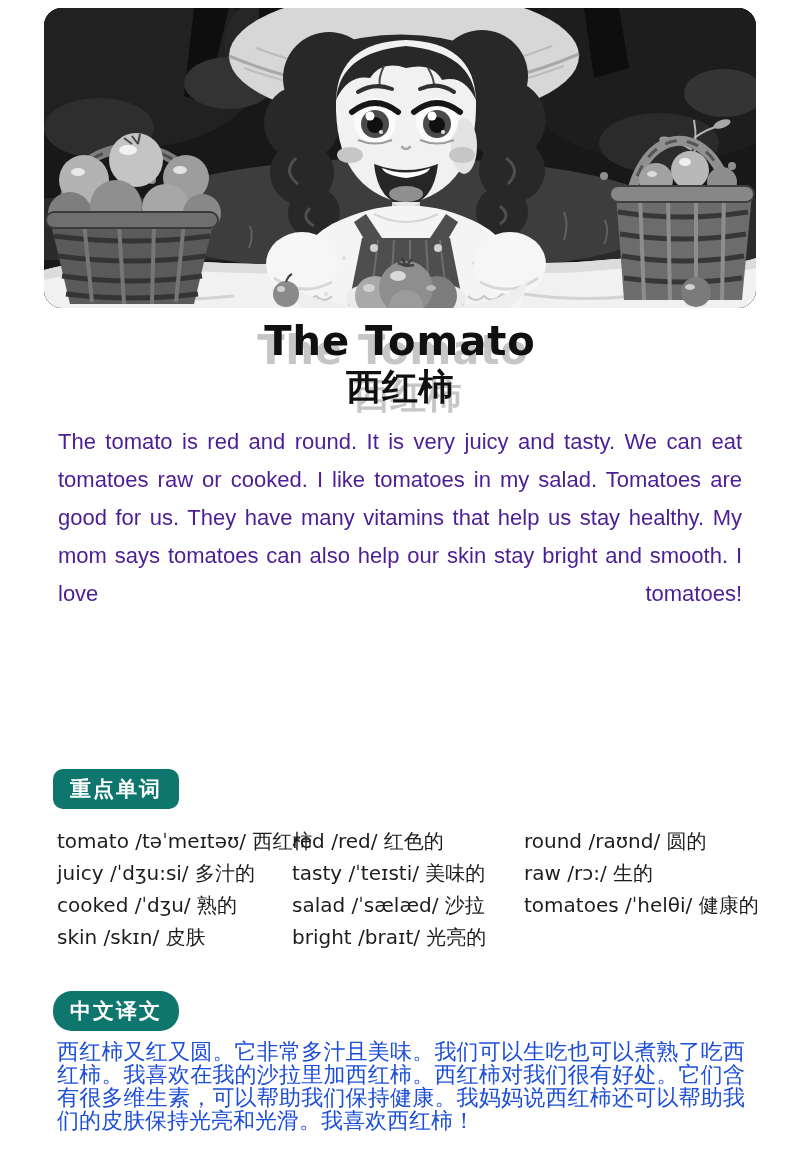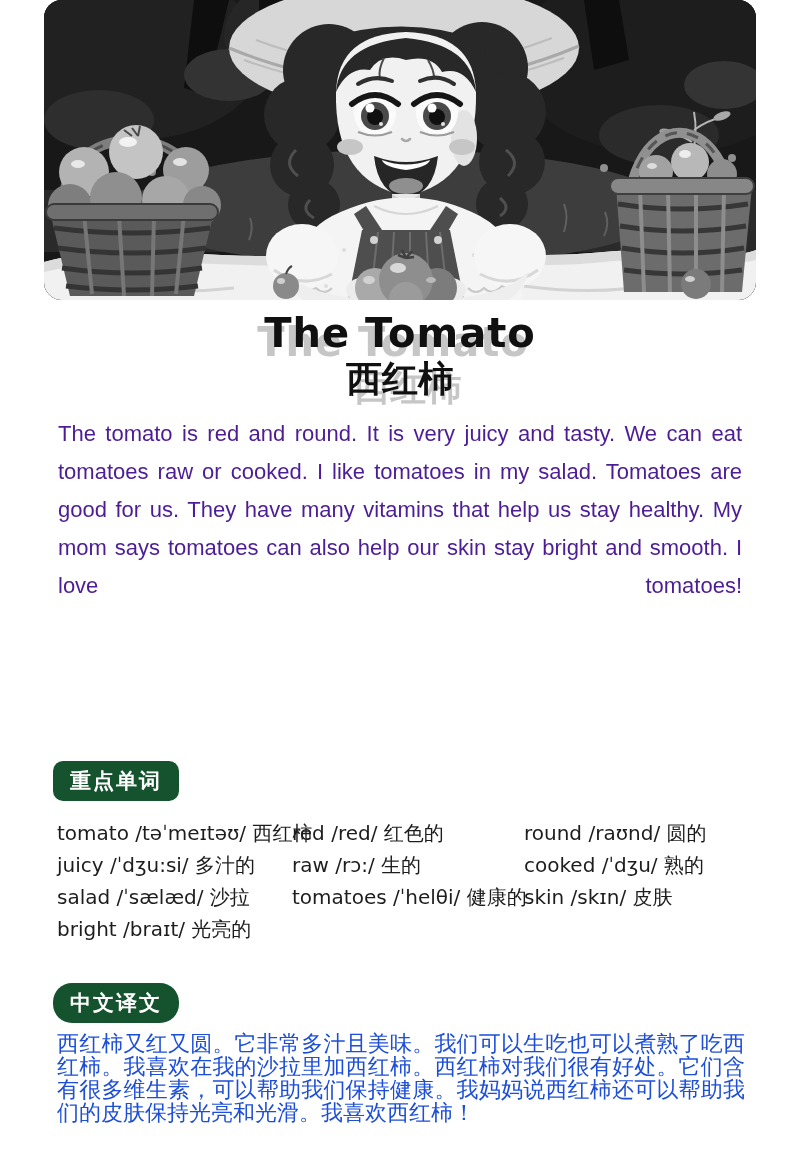--- a/index.html
+++ b/index.html
@@ -1,39 +1,39 @@
 <!DOCTYPE html>
 <html><head>
 <meta charset="utf-8">
 <style>
   * { margin:0; padding:0; box-sizing:border-box; }
   html,body { background:#ffffff; }
   body { width:800px; height:1156px; overflow:hidden;
          font-family:"Liberation Sans","DejaVu Sans",sans-serif; color:#1c1c1c; }
-  .page { width:800px; height:1156px; overflow:hidden; background:#ffffff; }
+  .page { width:800px; height:1156px; padding-top:8px; overflow:hidden; background:#ffffff; }
 
   .hero { position:relative; margin-left:44px; width:712px; height:300px;
           border-radius:18px; overflow:hidden; background:#181818; }
   .hero svg { display:block; width:712px; height:300px; }
 
   .title-en { margin-top:10px; text-align:center;
               font-family:"DejaVu Sans",sans-serif; font-weight:bold;
               font-size:40px; line-height:1.15; color:#101010; letter-spacing:1px;
               text-shadow:-7px 9px 0 #c6c6c6; }
   .title-zh { margin-top:2px; text-align:center; font-weight:bold;
               font-size:36px; line-height:1.15; color:#101010;
               text-shadow:8px 9px 0 #c6c6c6; }
 
   .article { width:684px; margin:16px 58px 0 58px;
              font-size:22px; line-height:38px; color:#4c1d95;
              text-align:justify; }
   .article::after { content:""; display:inline-block; width:100%; }
 
   .badge { display:block; width:max-content; margin-left:53px;
-           background:#14532d; color:#ffffff; font-weight:bold;
+           background:#0f766e; color:#ffffff; font-weight:bold;
            font-size:21px; line-height:1; padding:9px 17px 10px 17px;
            border-radius:10px; letter-spacing:2px; }
   .badge-vocab { margin-top:118px; }
   .badge-translation { margin-top:38px;border-radius:19px; }
 
   .vocab-grid { margin:16px 0 0 57px; display:grid;
                 grid-template-columns:235px 232px auto;
                 grid-auto-rows:32px; align-items:center;
                 font-family:"DejaVu Sans",sans-serif; font-size:20px; color:#1d1d1d; }
   .vocab-item { white-space:nowrap; }
@@ -297,20 +297,25 @@
       <span>round</span>
       <span>/raʊnd/</span>
       <span>圆的</span>
     </div>
     <div class="vocab-item">
       <span>juicy</span>
       <span>/ˈdʒu:si/</span>
       <span>多汁的</span>
     </div>
     <div class="vocab-item">
+      <span>tasty</span>
+      <span>/ˈteɪsti/</span>
+      <span>美味的</span>
+    </div>
+    <div class="vocab-item">
       <span>raw</span>
       <span>/rɔ:/</span>
       <span>生的</span>
     </div>
     <div class="vocab-item">
       <span>cooked</span>
       <span>/ˈdʒu/</span>
       <span>熟的</span>
     </div>
     <div class="vocab-item">

